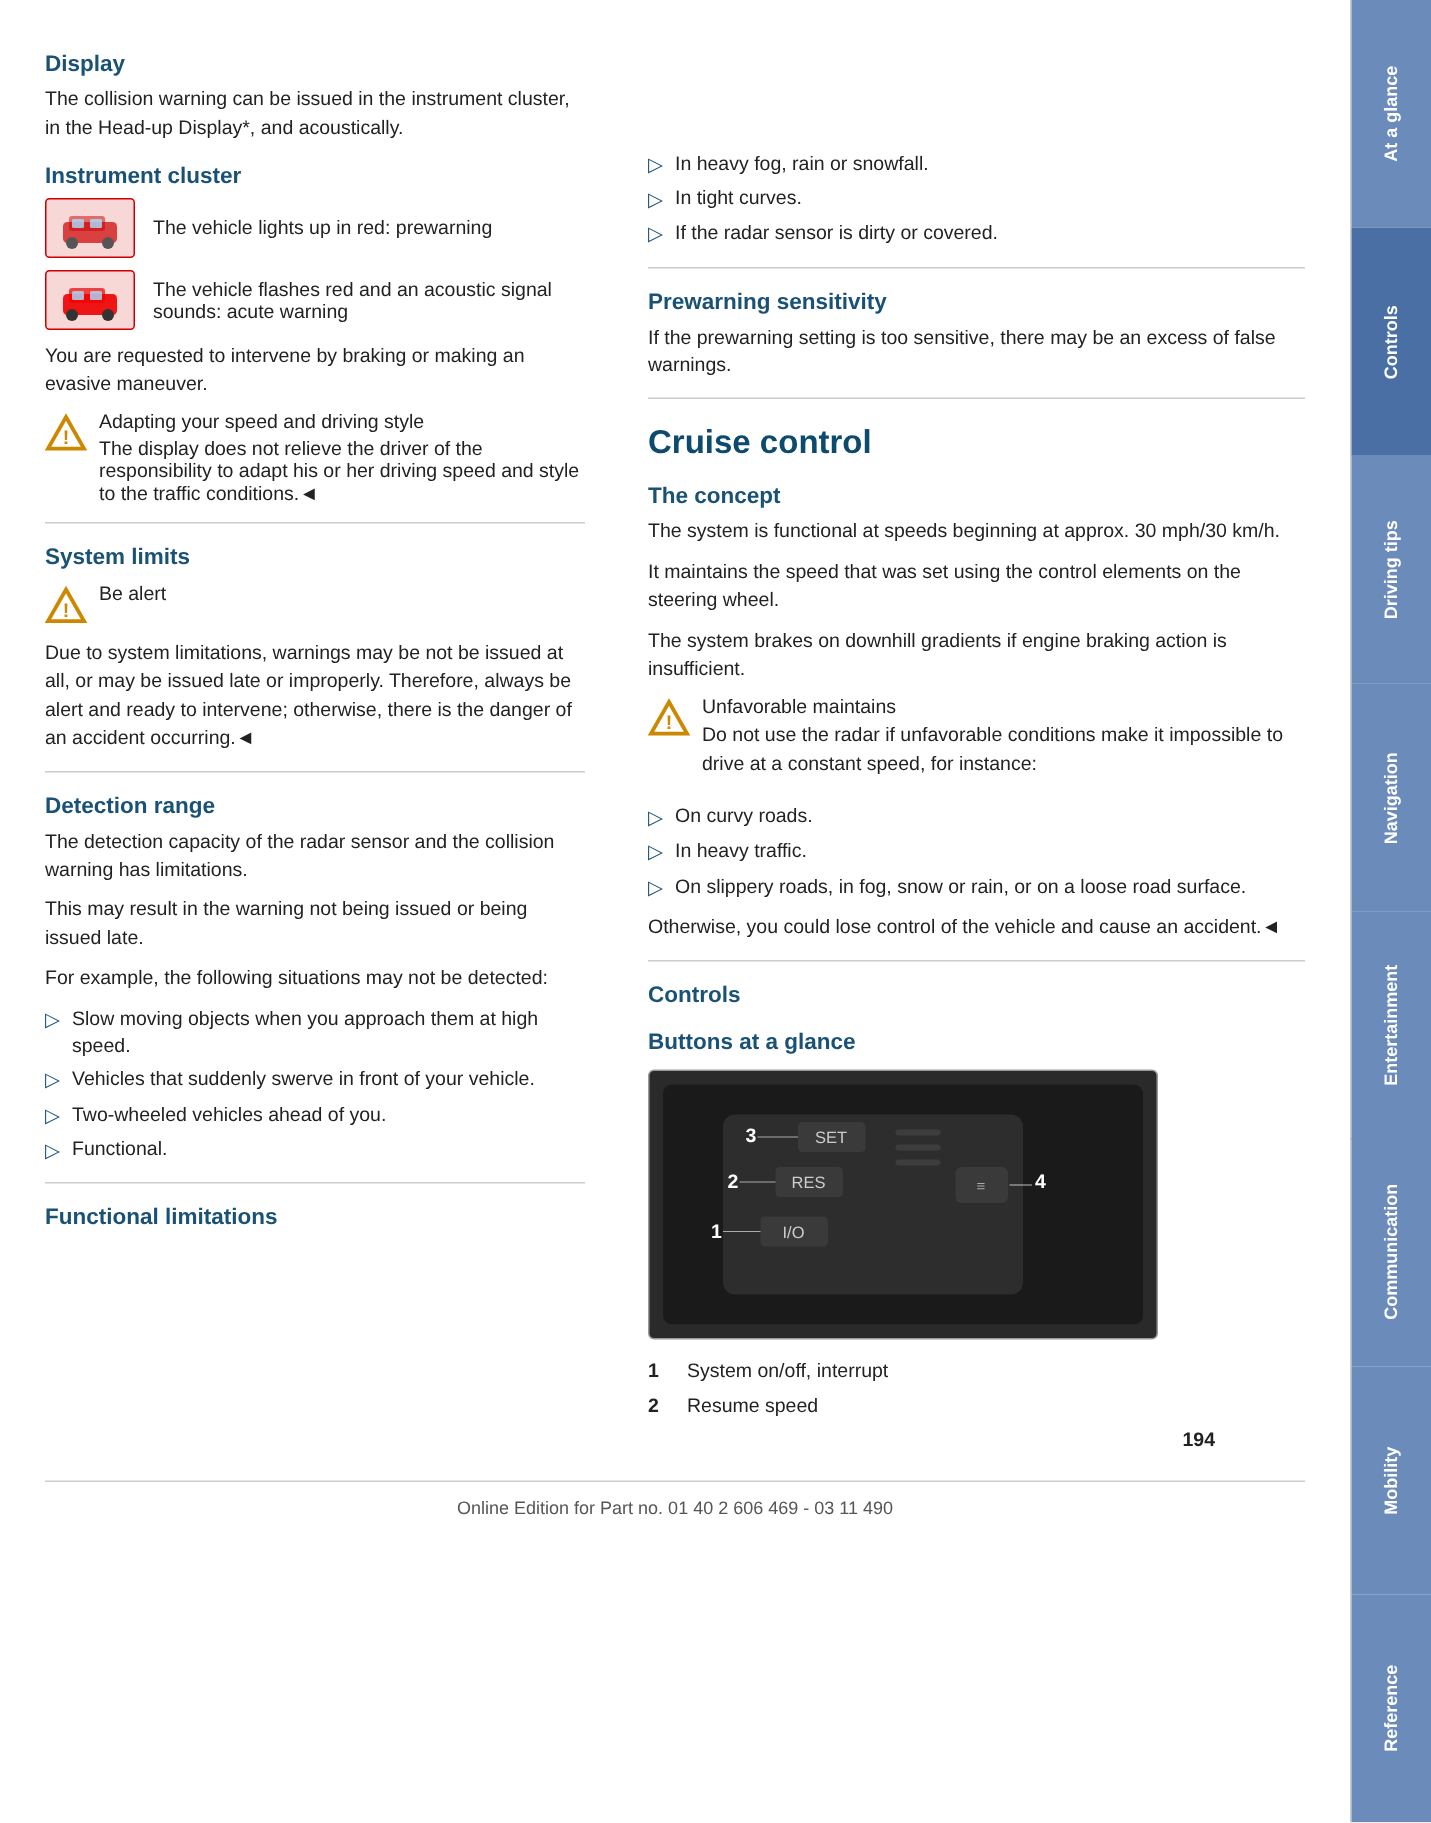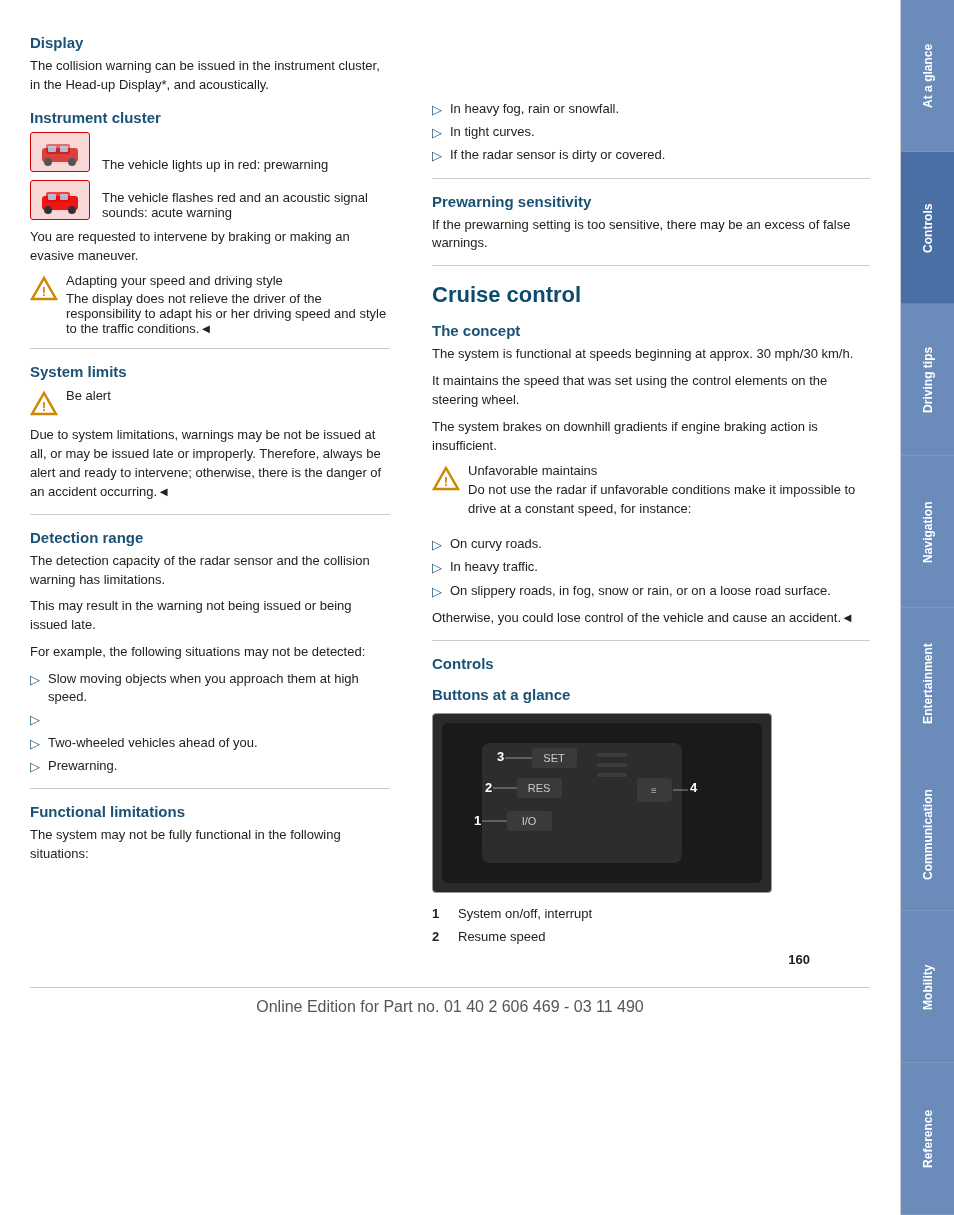--- a/index.html
+++ b/index.html
@@ -113,21 +113,21 @@
     .warning-icon svg {
       width: 28px;
       height: 28px;
     }
     .warning-title {
       font-weight: normal;
       margin-bottom: 3px;
     }
     .instrument-row {
       display: flex;
-      align-items: flex-end;
+      align-items: center;
       margin-bottom: 8px;
     }
     .car-icon-box {
       width: 60px;
       height: 40px;
       border: 1px solid #999;
       background: #f0f0f0;
       display: flex;
       align-items: center;
       justify-content: center;
@@ -139,21 +139,21 @@
       background: #f8d7d7;
       border-color: #c00;
     }
     .divider {
       border: none;
       border-top: 1px solid #ccc;
       margin: 12px 0;
     }
     .page-footer {
       text-align: center;
-      font-size: 16px;
+      font-size: 12px;
       color: #555;
       margin-top: 20px;
       padding-top: 10px;
       border-top: 1px solid #ccc;
     }
     .page-number {
       font-size: 13px;
       font-weight: bold;
       text-align: right;
       margin-right: 60px;
@@ -278,35 +278,35 @@
       <p>The detection capacity of the radar sensor and the collision warning has limitations.</p>
       <p>This may result in the warning not being issued or being issued late.</p>
       <p>For example, the following situations may not be detected:</p>
       <ul class="bullet-list">
         <li>
             <span class="bullet-arrow">▷</span>
             <span>Slow moving objects when you approach them at high speed.</span>
           </li>
         <li>
             <span class="bullet-arrow">▷</span>
+            <span>Vehicles that suddenly swerve in front of your vehicle.</span>
           </li>
         <li>
             <span class="bullet-arrow">▷</span>
             <span>Two-wheeled vehicles ahead of you.</span>
           </li>
         <li>
             <span class="bullet-arrow">▷</span>
-            <span>Prewarning.</span>
+            <span>Functional.</span>
           </li>
       </ul>
 
       <hr class="divider">
 
       <h2 class="section-title">Functional limitations</h2>
-      <p>The system may not be fully functional in the following situations:</p>
 
     </div>
 
     <div class="right-col">
 
       <ul class="bullet-list" style="margin-top:80px;">
         <li>
             <span class="bullet-arrow">▷</span>
             <span>In heavy fog, rain or snowfall.</span>
           </li>
@@ -413,21 +413,21 @@
         <li>
           <span class="num">2</span>
           <span>Resume speed</span>
         </li>
       </ul>
 
     </div>
   </div>
 
   <div class="page-number">
-    <span>160</span>
+    <span>194</span>
   </div>
   <div class="page-footer">
     <span>Online Edition for Part no. 01 40 2 606 469 - 03 11 490</span>
   </div>
 </div>
 
 <div class="sidebar">
   <div class="sidebar-tab tab-at-a-glance">
     <span>At a glance</span>
   </div>

